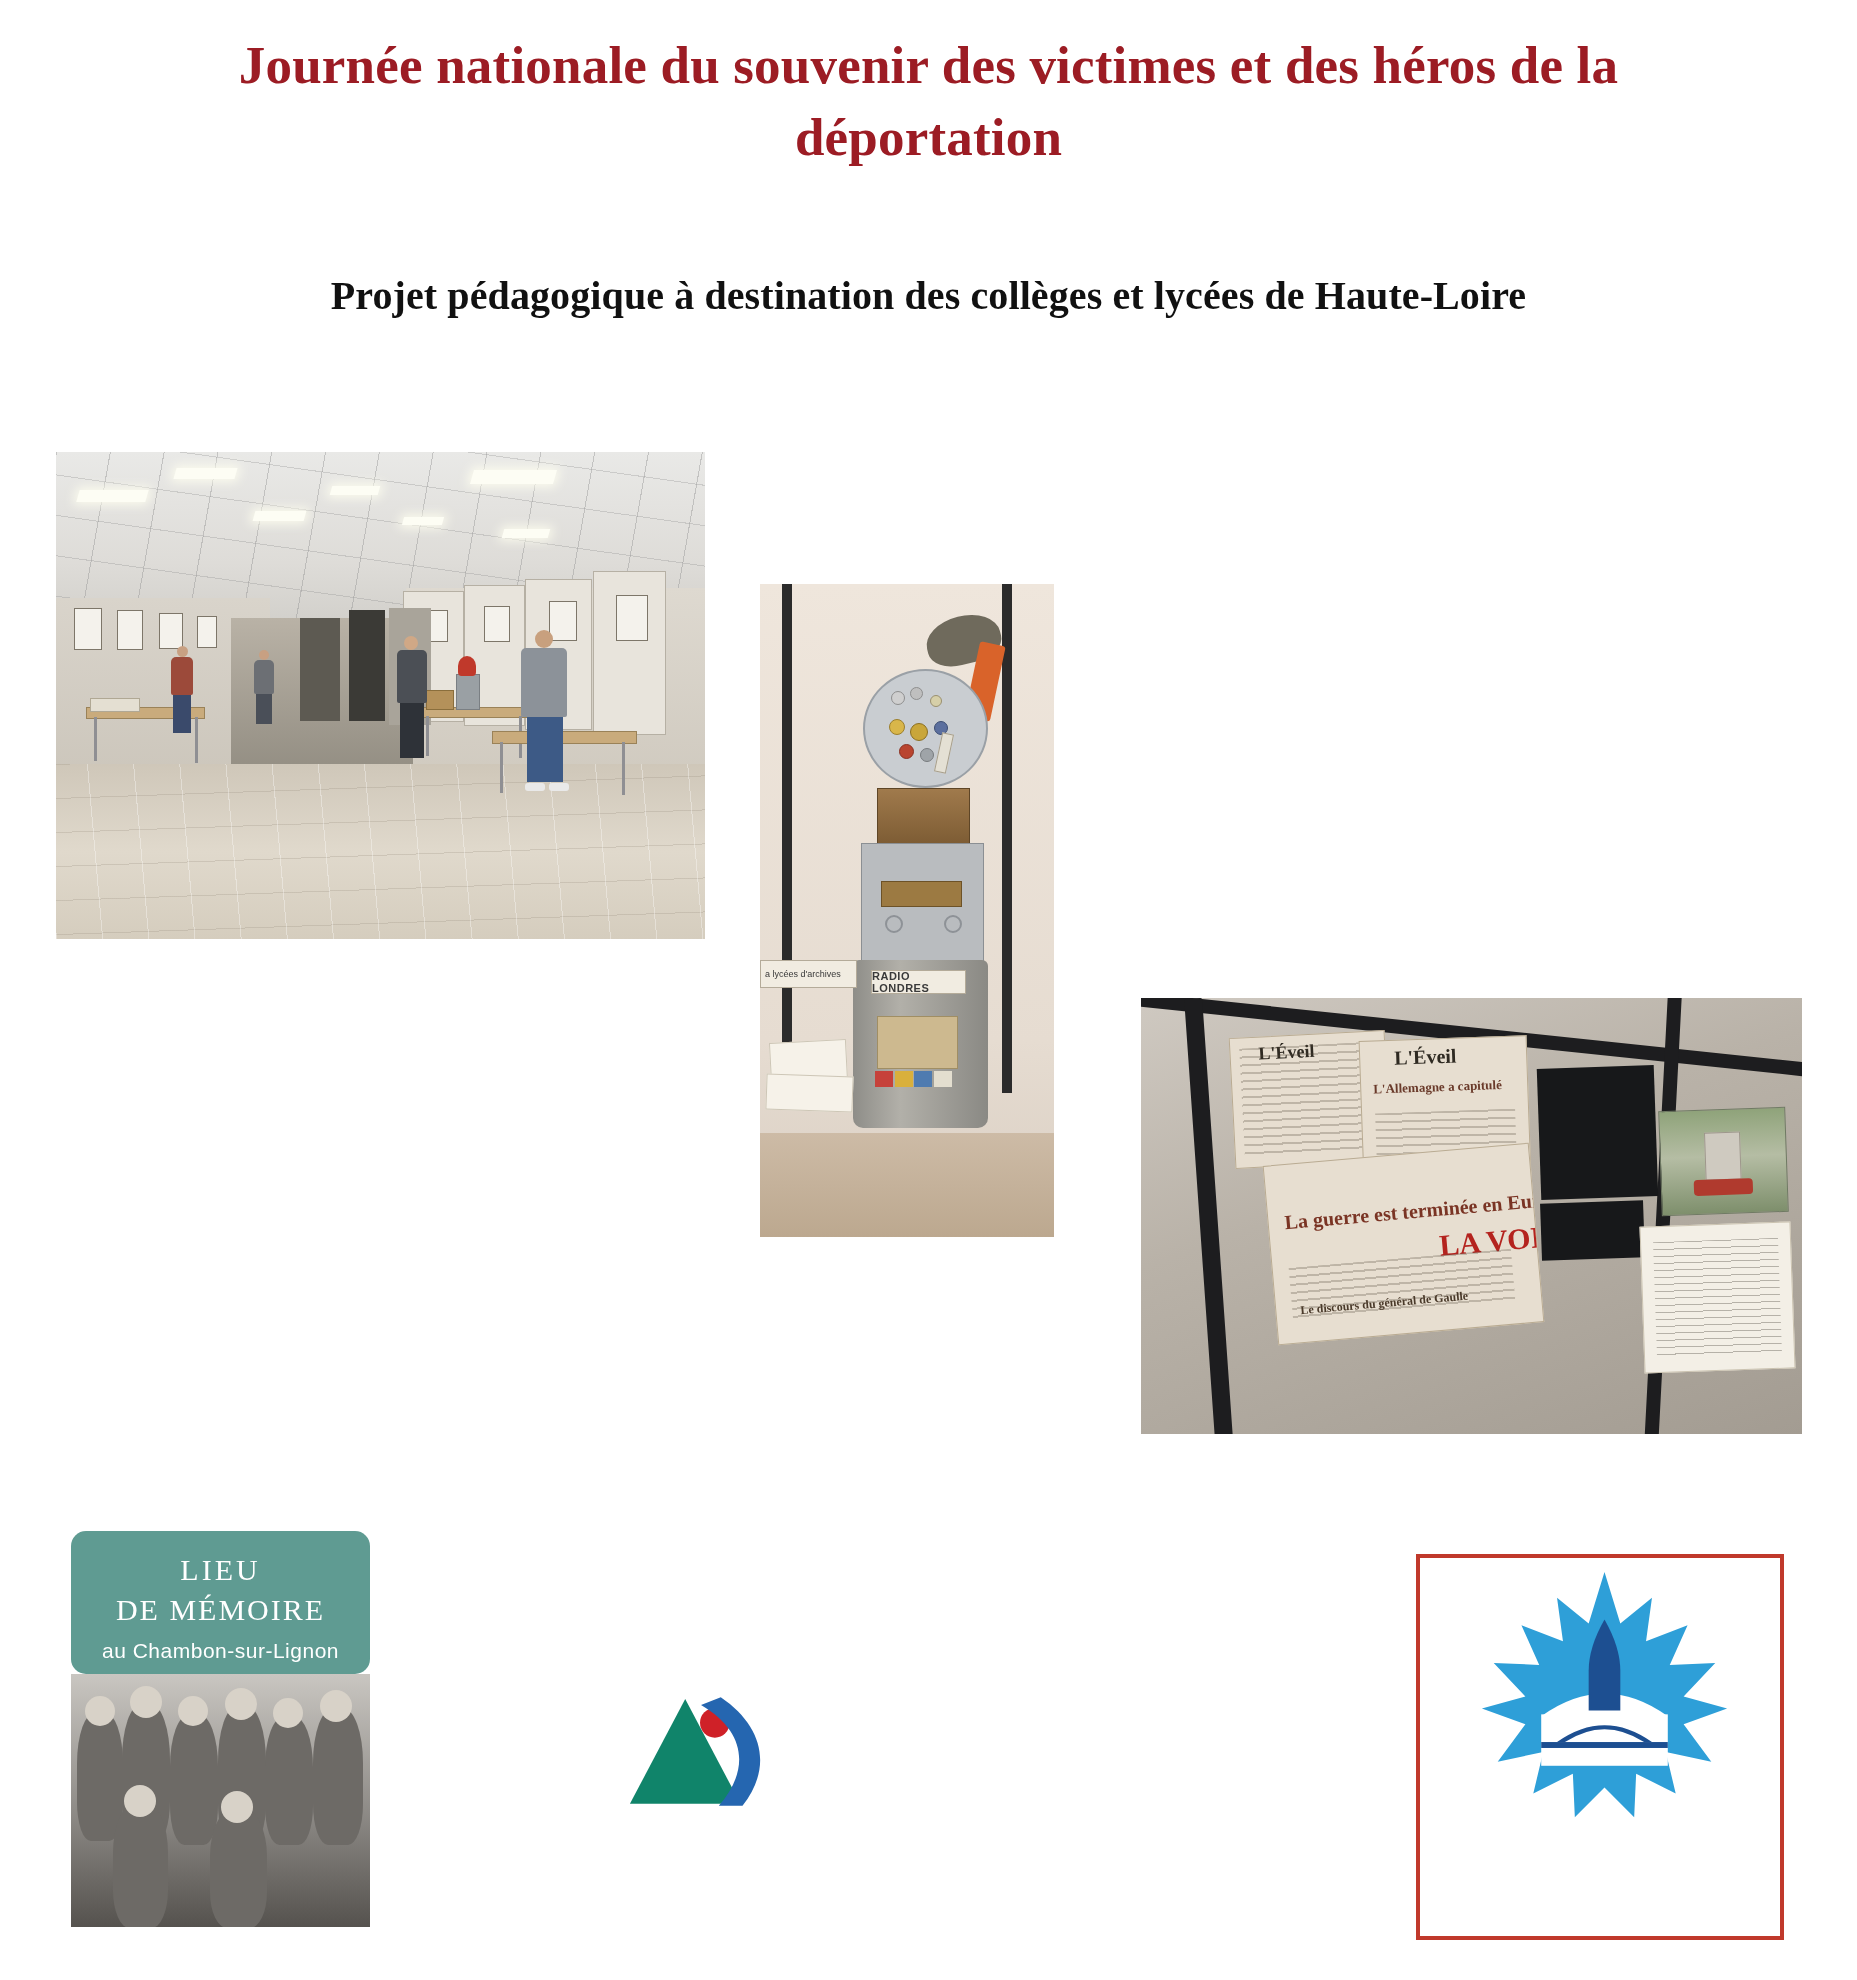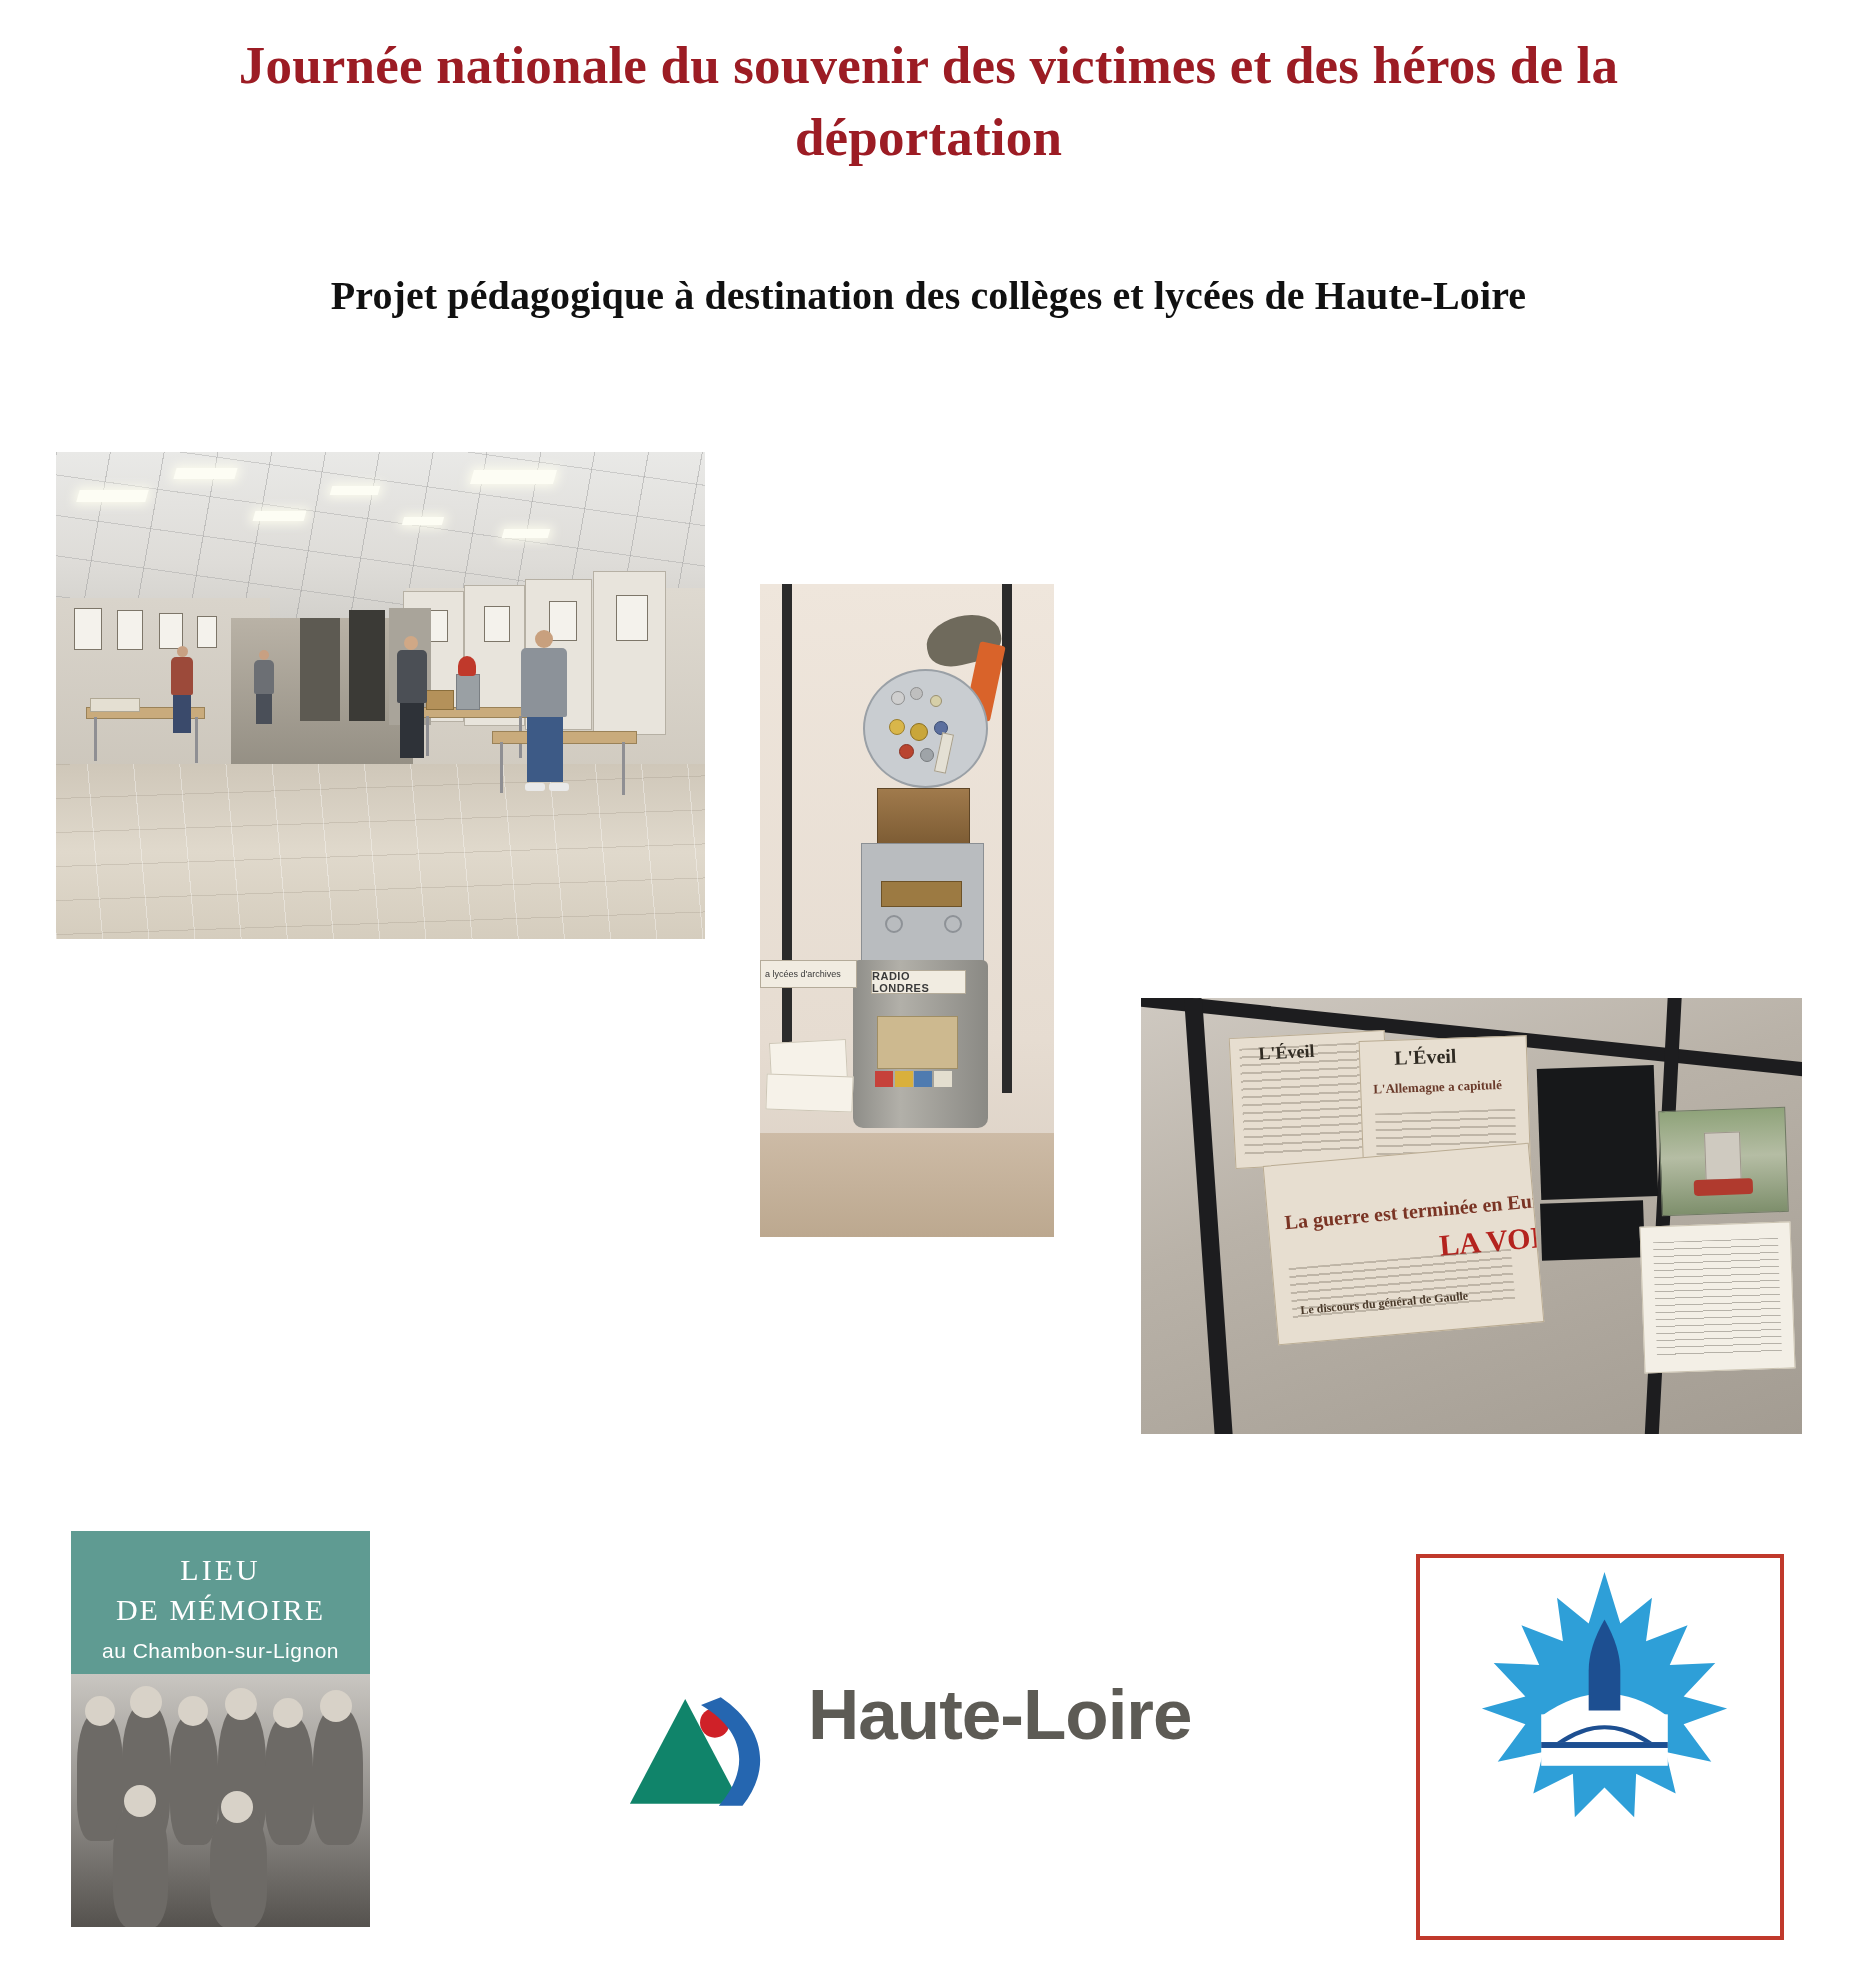--- a/index.html
+++ b/index.html
@@ -252,20 +252,21 @@
     height: 396px;
     background: #ffffff;
     overflow: hidden;
   }
   .lieu-top {
     position: absolute; left: 0; top: 0; width: 100%; height: 36%;
     background: #5f9b92;
     color: #ffffff;
     text-align: center;
     font-family: "Liberation Serif", serif;
+    border-radius: 15px;
   }
   .lieu-l1 { margin-top: 22px; font-size: 30px; letter-spacing: 3px; }
   .lieu-l2 { margin-top: 6px; font-size: 30px; letter-spacing: 2px; }
   .lieu-l3 { margin-top: 12px; font-size: 21px; font-family: "Liberation Sans", sans-serif; letter-spacing: 0.5px; }
   .lieu-photo {
     position: absolute; left: 0; top: 36%; width: 100%; height: 64%;
     background: linear-gradient(180deg,#c9c6c1 0%, #8d8a86 55%, #55524e 100%);
     overflow: hidden;
   }
   .lieu-kid {
@@ -512,21 +513,20 @@
 
 <div id="logo-hl">
   <div class="hl-mark">
     <svg viewBox="0 0 160 130" width="158" height="129" aria-hidden="true">
       <polygon points="6,122 62,16 118,122" fill="#10846a"></polygon>
       <circle cx="92" cy="40" r="15" fill="#cf2128"></circle>
       <path d="M78 22 C 126 50, 126 90, 96 124 L 120 124 C 150 86, 142 44, 98 14 Z" fill="#2566b0"></path>
     </svg>
   </div>
   <div class="hl-text">
-    <div class="hl-title">Haute-Loire</div>
   </div>
 </div>
 
 <div id="logo-onac">
   <div class="onac-leaf">
     <svg viewBox="0 0 320 270" width="317" height="267" aria-hidden="true">
       <g fill="#2e9fd8">
         <polygon points="160,4 176,56 208,30 202,74 244,58 226,98 272,96 240,130 284,142 240,158 268,196 222,186 232,228 192,208 190,252 160,222 130,252 128,208 88,228 98,186 52,196 80,158 36,142 80,130 48,96 94,98 76,58 118,74 112,30 144,56"></polygon>
       </g>
       <g fill="#ffffff">

